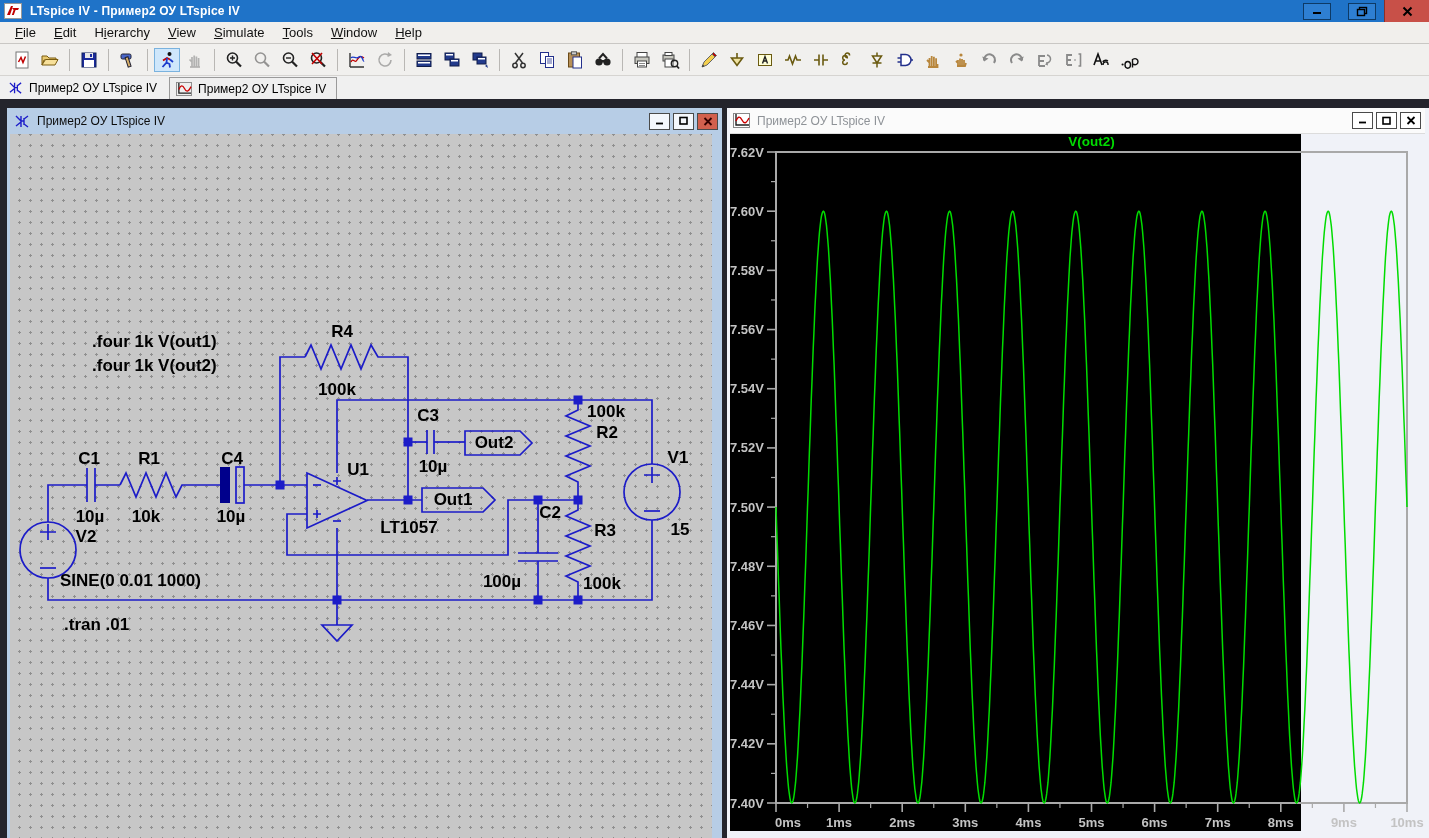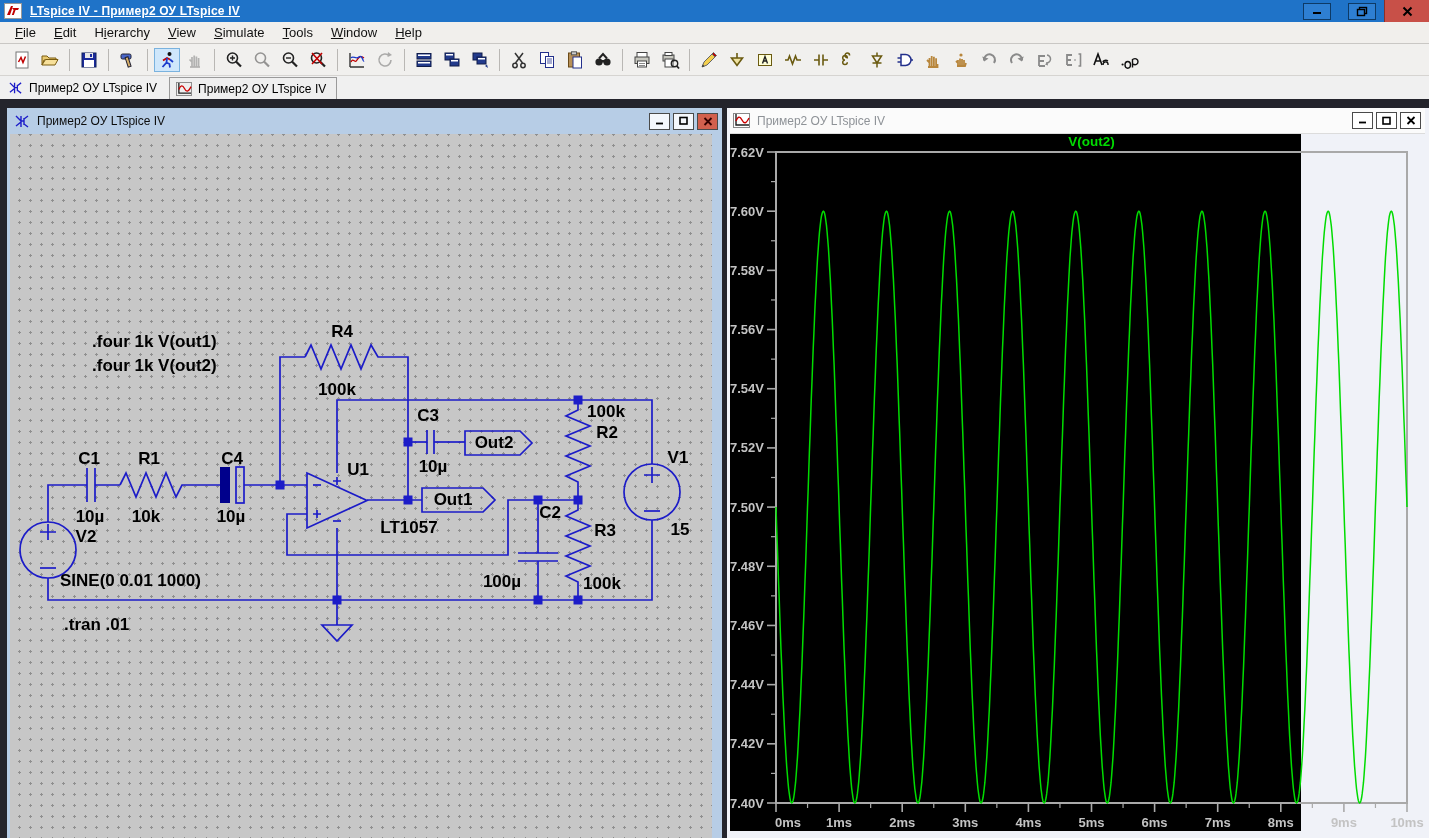--- a/index.html
+++ b/index.html
@@ -2,21 +2,21 @@
 <html><head>
 <meta charset="utf-8">
 <style>
   html,body{margin:0;padding:0;background:#444;}
   *{box-sizing:border-box;}
   body{font-family:"Liberation Sans","DejaVu Sans",sans-serif;}
   #app{position:relative;width:1429px;height:838px;background:#24242c;overflow:hidden;
        -webkit-user-select:none;user-select:none;}
 
   
-  #titlebar{height:22px;background:#1f73c8;display:flex;align-items:center;color:#fff;text-decoration:underline;}
+  #titlebar{height:22px;background:#1f73c8;display:flex;align-items:center;color:#fff;}
   #titlebar .app-icon{width:20px;height:18px;margin:0 6px 0 4px;display:flex;align-items:center;}
   #titlebar .title{font-size:12px;font-weight:bold;letter-spacing:.2px;}
   #win-buttons{margin-left:auto;display:flex;height:22px;}
   .cap-btn{width:45px;height:22px;display:flex;align-items:center;justify-content:center;cursor:default;}
   .cap-btn .box{width:28px;height:17px;background:#2e7fd2;border:1px solid #0d3a66;
                 display:flex;align-items:center;justify-content:center;}
   .cap-btn.close{background:#c85048;border-left:1px solid #8a2f28;}
 
   
   #menubar{height:22px;background:#f1efec;border-bottom:1px solid #c9c7c4;display:flex;

